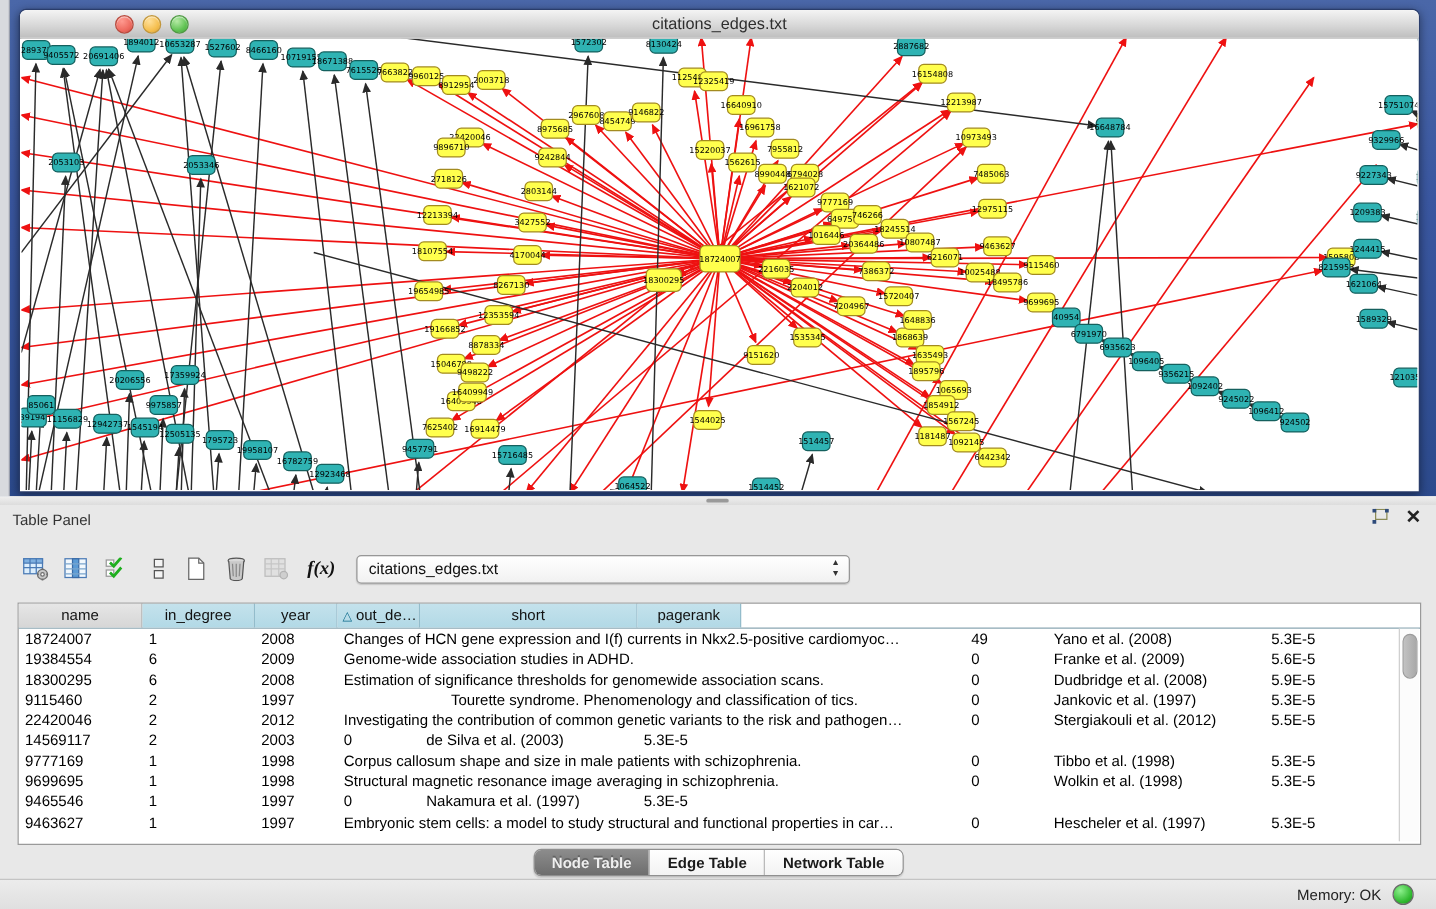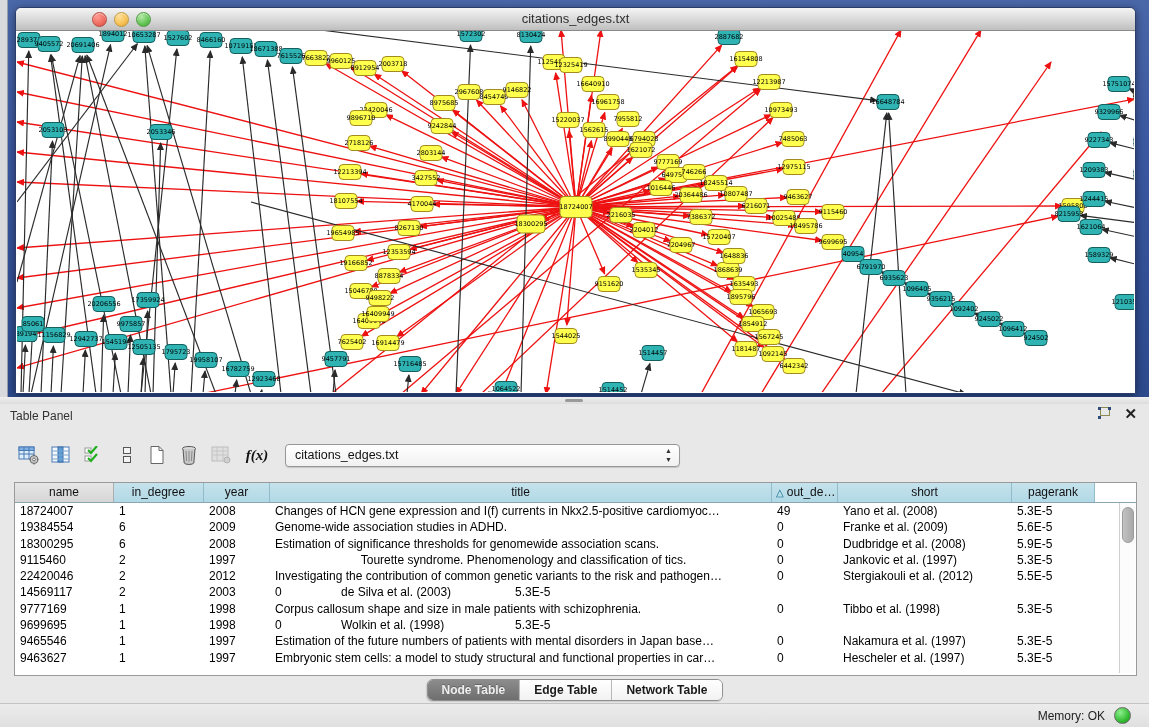--- a/index.html
+++ b/index.html
@@ -885,21 +885,20 @@
       <span class="combo-text">citations_edges.txt</span>
       <span class="combo-arrows">▲<br>▼</span>
     </div>
   </div>
 
   <div class="table-box">
     <div class="thead" id="thead">
         <div class="hc hc-gray" style="width: 99px;">name</div>
         <div class="hc" style="width: 90px;">in_degree</div>
         <div class="hc" style="width: 66px;">year</div>
-        <div class="hc" style="width: 502px;">title</div>
         <div class="hc hc-sort" style="width: 66px;"><span class="sort-glyph">△</span>out_de…</div>
         <div class="hc" style="width: 174px;">short</div>
         <div class="hc" style="width: 83px;">pagerank</div>
       </div>
     <div id="tbody">
         <div class="trow">
           <div class="td" style="width: 99px;">18724007</div>
           <div class="td" style="width: 90px;">1</div>
           <div class="td" style="width: 66px;">2008</div>
           <div class="td" style="width: 502px;">Changes of HCN gene expression and I(f) currents in Nkx2.5-positive cardiomyoc…</div>
@@ -957,29 +956,29 @@
           <div class="td" style="width: 66px;">1998</div>
           <div class="td" style="width: 502px;">Corpus callosum shape and size in male patients with schizophrenia.</div>
           <div class="td" style="width: 66px;">0</div>
           <div class="td" style="width: 174px;">Tibbo et al. (1998)</div>
           <div class="td" style="width: 83px;">5.3E-5</div>
         </div>
         <div class="trow">
           <div class="td" style="width: 99px;">9699695</div>
           <div class="td" style="width: 90px;">1</div>
           <div class="td" style="width: 66px;">1998</div>
+          <div class="td" style="width: 502px;">Structural magnetic resonance image averaging in schizophrenia.</div>
           <div class="td" style="width: 66px;">0</div>
           <div class="td" style="width: 174px;">Wolkin et al. (1998)</div>
           <div class="td" style="width: 83px;">5.3E-5</div>
         </div>
         <div class="trow">
           <div class="td" style="width: 99px;">9465546</div>
           <div class="td" style="width: 90px;">1</div>
           <div class="td" style="width: 66px;">1997</div>
-          <div class="td" style="width: 502px;">Estimation of the future numbers of patients with mental disorders in Japan base…</div>
           <div class="td" style="width: 66px;">0</div>
           <div class="td" style="width: 174px;">Nakamura et al. (1997)</div>
           <div class="td" style="width: 83px;">5.3E-5</div>
         </div>
         <div class="trow">
           <div class="td" style="width: 99px;">9463627</div>
           <div class="td" style="width: 90px;">1</div>
           <div class="td" style="width: 66px;">1997</div>
           <div class="td" style="width: 502px;">Embryonic stem cells: a model to study structural and functional properties in car…</div>
           <div class="td" style="width: 66px;">0</div>

